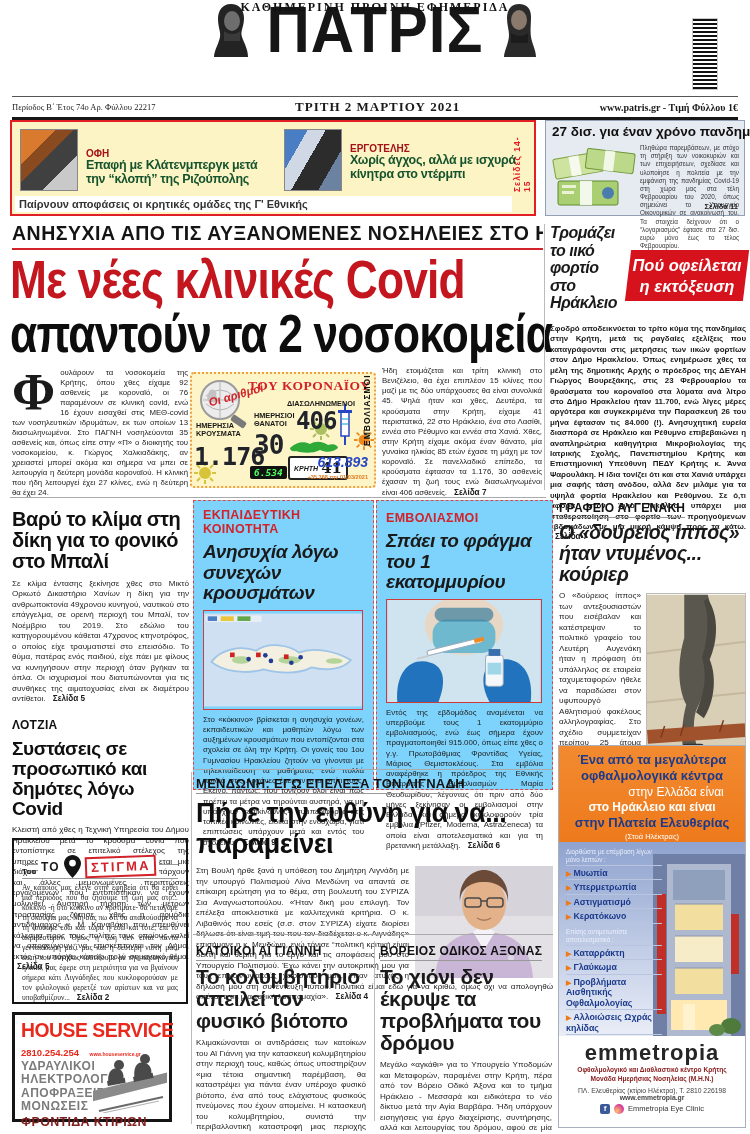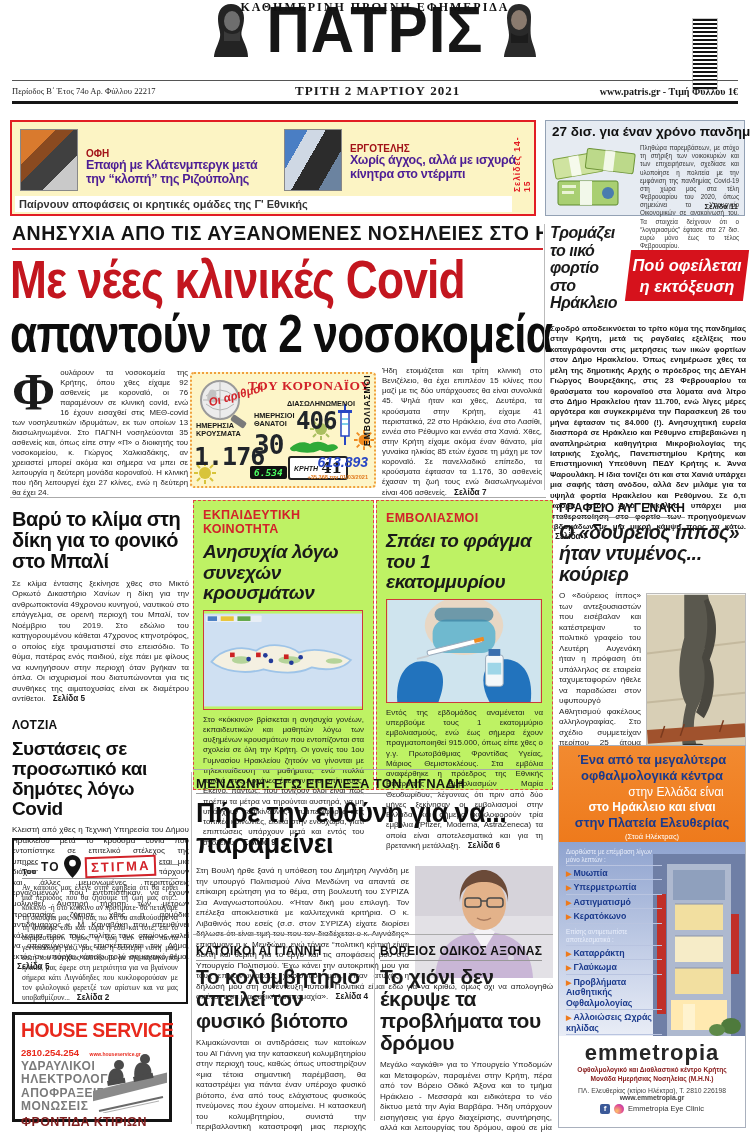--- a/index.html
+++ b/index.html
@@ -11,31 +11,31 @@
   .vline { width:1px; background:#bbb; }
   .hline { height:1px; background:#aaa; }
 
   
   .mast-row { left:0; top:6; width:750px; display:flex; justify-content:center; align-items:center; gap:14px; }
   .mast-title { font-size:60px; font-weight:bold; letter-spacing:1px; color:#161616; transform:scaleY(1.08); line-height:1; }
   .mast-sub { left:0; top:68; width:750px; text-align:center; font-family:"Liberation Serif",serif;
               font-weight:bold; font-size:12px; letter-spacing:2px; color:#111; }
   .barcode { right:32px; top:18px; width:26px; height:72px;
              background:repeating-linear-gradient(0deg,#111 0 2px,#fff 2px 4px); border:1px solid #ccc; }
-  .mast-info { left:12px; top:80px; width:726px; height:24px; border-top:1px solid #555; border-bottom:3px solid #161616;
+  .mast-info { left:12px; top:96px; width:726px; height:24px; border-top:1px solid #555; border-bottom:3px solid #161616;
                display:flex; align-items:center; justify-content:space-between; font-family:"Liberation Serif",serif; }
   .mi-left { font-size:8.5px; color:#222; }
   .mi-date { font-size:13px; font-weight:bold; letter-spacing:1px; }
   .mi-right { font-size:10px; font-weight:bold; }
 
   
   .sports { left:10px; top:120px; width:526px; height:96px; border:2px solid #e21d24; background:#fcf4c4; }
   .sp-photo { position:absolute; width:58px; height:62px; border:1px solid #888; }
   .sp-k { color:#a21218; font-weight:bold; font-size:10px;margin-top:20px; }
-  .sp-t { font-weight:bold; font-size:12.5px; line-height:1.1; color:#4c1d95; letter-spacing:-0.3px; }
+  .sp-t { font-weight:bold; font-size:12.5px; line-height:1.1; color:#14532d; letter-spacing:-0.3px; }
   .sp-foot { position:absolute; left:3px; right:22px; bottom:2px; background:#fff; padding:2px 4px;
              font-weight:bold; font-size:11px; color:#333; }
   .sp-pages { position:absolute; right:2px; top:4px; bottom:22px; writing-mode:vertical-rl; transform:rotate(180deg);
               color:#e21d24; font-weight:bold; font-size:8.5px; letter-spacing:1px; }
   .pand { left:545px; top:120px; width:200px; height:96px; background:#e6ebf2; border:1px solid #93a1b4; }
   .pand-title { position:absolute; left:6px; top:3px; right:3px; font-weight:bold; font-size:13.5px; white-space:nowrap; color:#101010; }
   .pand-body { position:absolute; left:94px; top:23px; right:5px; font-size:6.3px; line-height:1.3; color:#333; text-align:justify; }
   .pand-page { position:absolute; right:6px; bottom:4px; font-weight:bold; font-size:7.5px; }
 
   
@@ -80,21 +80,21 @@
 
   
   .art-kicker { display:inline-block; font-weight:bold; font-size:12px; letter-spacing:0.3px;
                 border-bottom:1px solid #999; padding-bottom:2px; color:#111; }
   .art-kicker.red { color:#d2232a; border-bottom:none; font-size:12.5px; }
   .art-kicker.plain { border-bottom:none; }
   .h-up { font-weight:bold; font-size:20px; line-height:1.06; letter-spacing:-0.4px; color:#101010; margin:5px 0 6px; }
   .h-it { font-weight:bold; font-style:italic; font-size:19px; line-height:1.08; letter-spacing:-0.4px; margin:4px 0 6px; }
   .body8 { font-size:8.1px; line-height:1.3; color:#1c1c1c; text-align:justify; }
   .col1 { left:12px; top:504px; width:177px; }
-  .redbox { border:1.5px dashed #e04545; padding:7px 9px; background:#bef264; }
+  .redbox { border:1.5px dashed #e04545; padding:7px 9px; background:#7dd3fc; }
   .box2 { left:193px; top:500px; width:181px; height:290px; }
   .box3 { left:376px; top:500px; width:177px; height:290px; }
   .imgframe { border:1px solid #cf3a3a; margin:3px 0 5px; display:block; }
   .col4 { left:559px; top:498px; width:187px; }
   .col4 .photo { float:right; width:100px; height:176px; margin:2px 0 3px 5px; border:1px solid #bbb; }
 
   
   .mendoni { left:196px; top:774px; width:357px; }
   .mendoni .photo { float:right; width:138px; height:112px; margin:0 0 3px 6px; }
   .mendoni-h { font-weight:bold; font-size:27px; letter-spacing:-0.5px; margin:4px 0 6px; color:#0e0e0e; }

